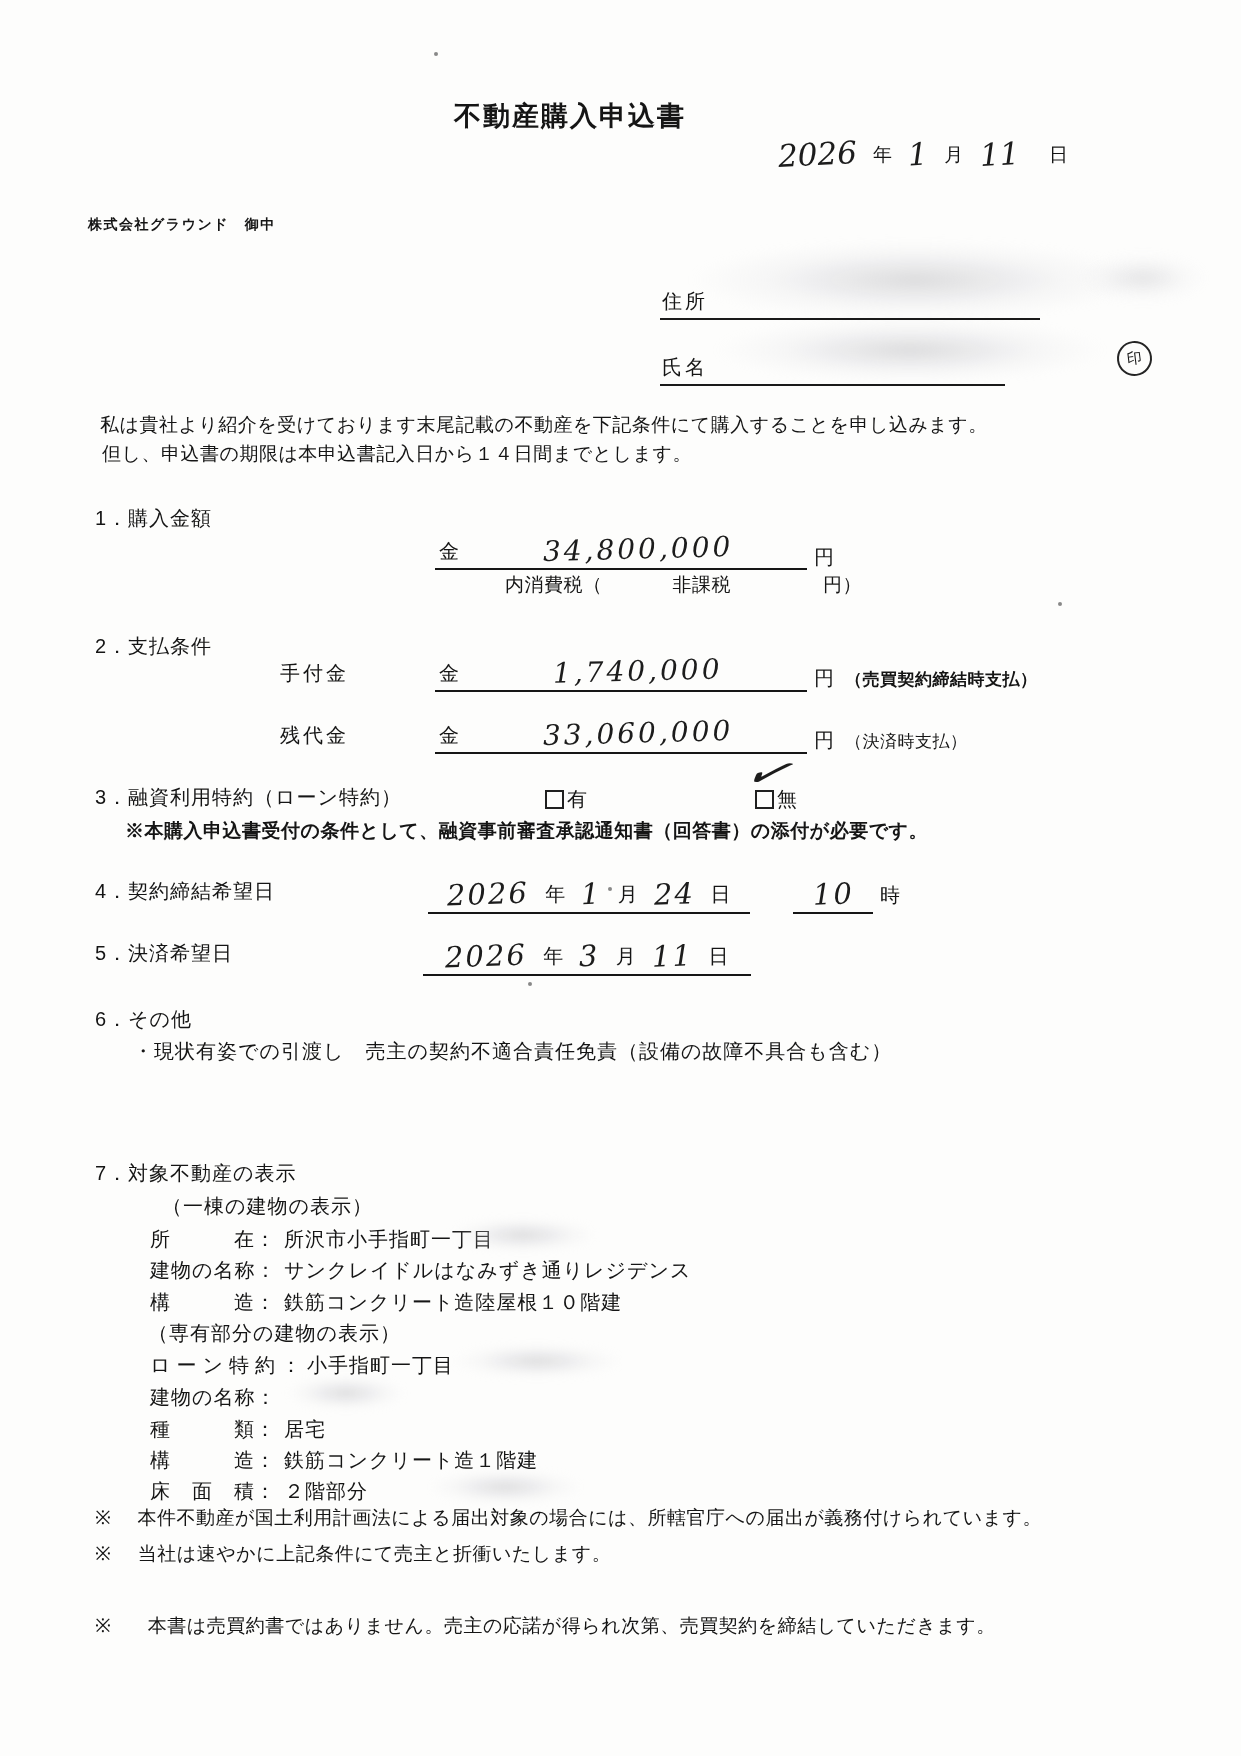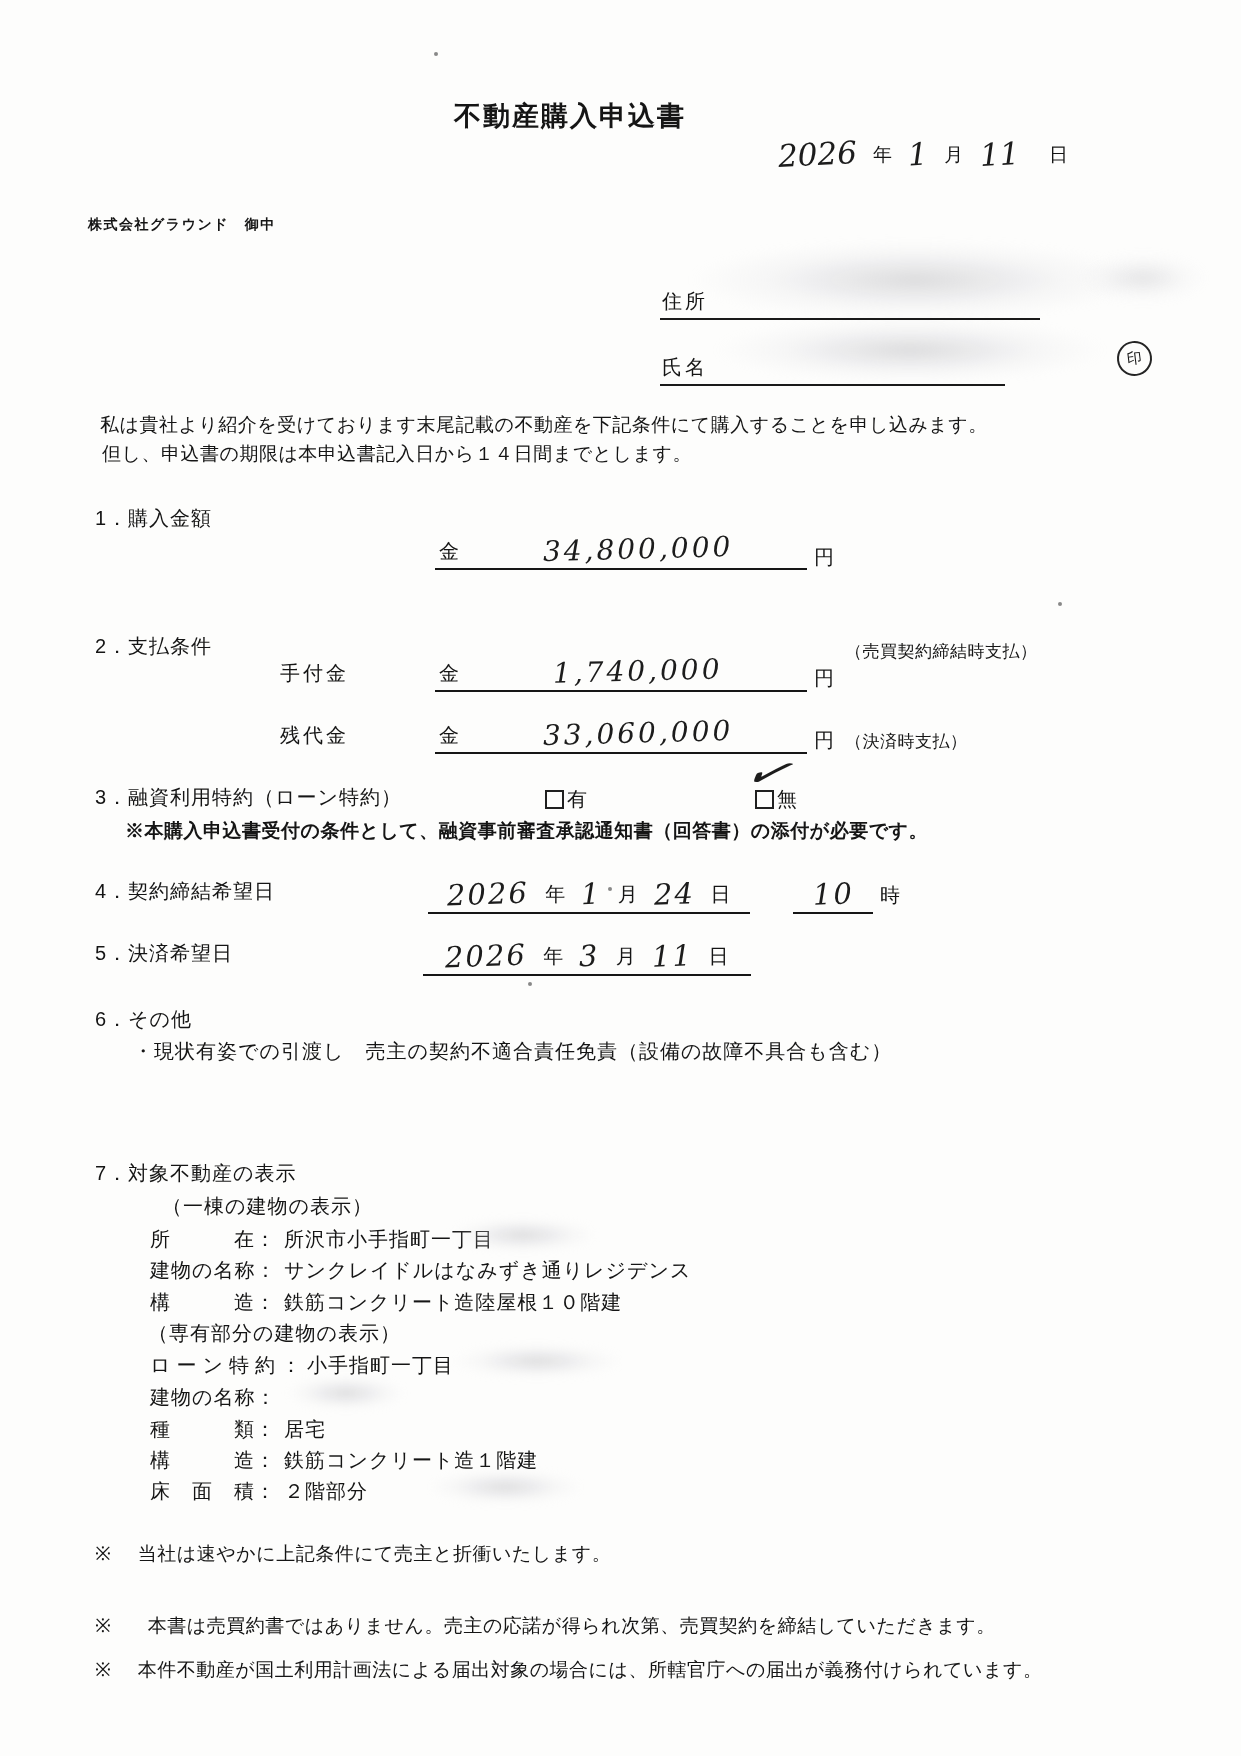--- a/index.html
+++ b/index.html
@@ -79,30 +79,35 @@
 
   <div class="abs t19" style="left:100px;top:412px;white-space:nowrap;">私は貴社より紹介を受けております末尾記載の不動産を下記条件にて購入することを申し込みます。</div>
   <div class="abs t19" style="left:102px;top:441px;white-space:nowrap;">但し、申込書の期限は本申込書記入日から１４日間までとします。</div>
 
   <div class="abs t20" style="left:95px;top:505px;">1．購入金額</div>
   <div class="abs moneyline" style="left:435px;top:528px;width:372px;height:40px;">
     <span class="kin">金</span>
     <span class="hw amt">34,800,000</span>
   </div>
   <span class="abs t20" style="left:814px;top:544px;">円</span>
+  <div class="abs t19" style="left:505px;top:572px;display:flex;">
+    <span>内消費税（</span>
+    <span style="margin-left:70px;">非課税</span>
+    <span style="margin-left:92px;">円）</span>
+  </div>
 
   <div class="abs t20" style="left:95px;top:633px;">2．支払条件</div>
 
   <span class="abs t20" style="left:280px;top:660px;letter-spacing:3px;">手付金</span>
   <div class="abs moneyline" style="left:435px;top:650px;width:372px;height:40px;">
     <span class="kin">金</span>
     <span class="hw amt">1,740,000</span>
   </div>
   <span class="abs t20" style="left:814px;top:665px;">円</span>
-  <span class="abs t17" style="left:845px;top:640px;white-space:nowrap;">（売買契約締結時支払）</span>
+  <span class="abs t17" style="left:845px;top:668px;white-space:nowrap;font-weight:bold;">（売買契約締結時支払）</span>
 
   <span class="abs t20" style="left:280px;top:722px;letter-spacing:3px;">残代金</span>
   <div class="abs moneyline" style="left:435px;top:712px;width:372px;height:40px;">
     <span class="kin">金</span>
     <span class="hw amt">33,060,000</span>
   </div>
   <span class="abs t20" style="left:814px;top:727px;">円</span>
   <span class="abs t17" style="left:845px;top:730px;white-space:nowrap;">（決済時支払）</span>
 
   <div class="abs t20" style="left:95px;top:784px;">3．融資利用特約（ローン特約）</div>
@@ -190,21 +195,21 @@
   <div class="abs s7row" style="left:150px;top:1478px;">
     <span class="s7label">床　面　積：</span>
     <span>２階部分</span>
   </div>
   <div class="abs blur" style="left:428px;top:1470px;width:155px;height:34px;"></div>
 
   <div class="abs" style="left:95px;top:1540px;">
     <span class="fntext">※</span>
     <span class="fntext" style="margin-left:22px;">当社は速やかに上記条件にて売主と折衝いたします。</span>
   </div>
-  <div class="abs" style="left:95px;top:1656px;">
+  <div class="abs" style="left:95px;top:1504px;font-family:Liberation Serif, serif;">
     <span class="fntext">※</span>
     <span class="fntext" style="margin-left:22px;">本件不動産が国土利用計画法による届出対象の場合には、所轄官庁への届出が義務付けられています。</span>
   </div>
   <div class="abs" style="left:95px;top:1612px;">
     <span class="fntext">※</span>
     <span class="fntext" style="margin-left:32px;">本書は売買約書ではありません。売主の応諾が得られ次第、売買契約を締結していただきます。</span>
   </div>
 
   <div class="abs speck" style="left:434px;top:52px;"></div>
   <div class="abs speck" style="left:1058px;top:602px;"></div>

